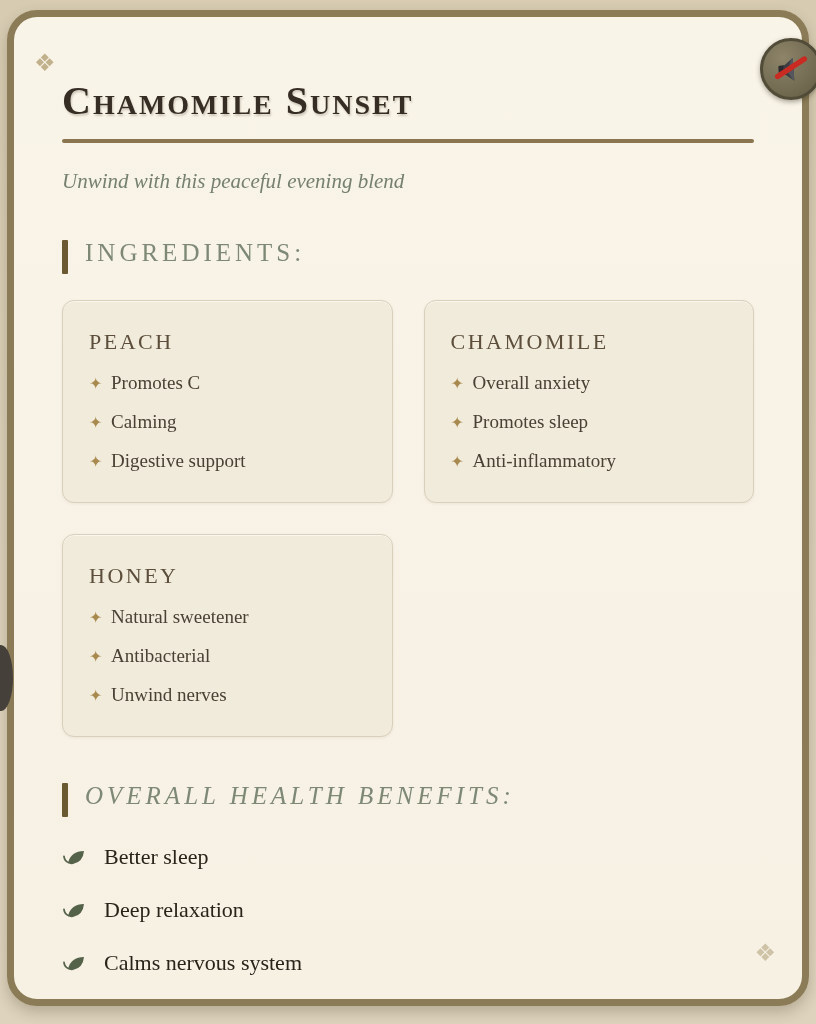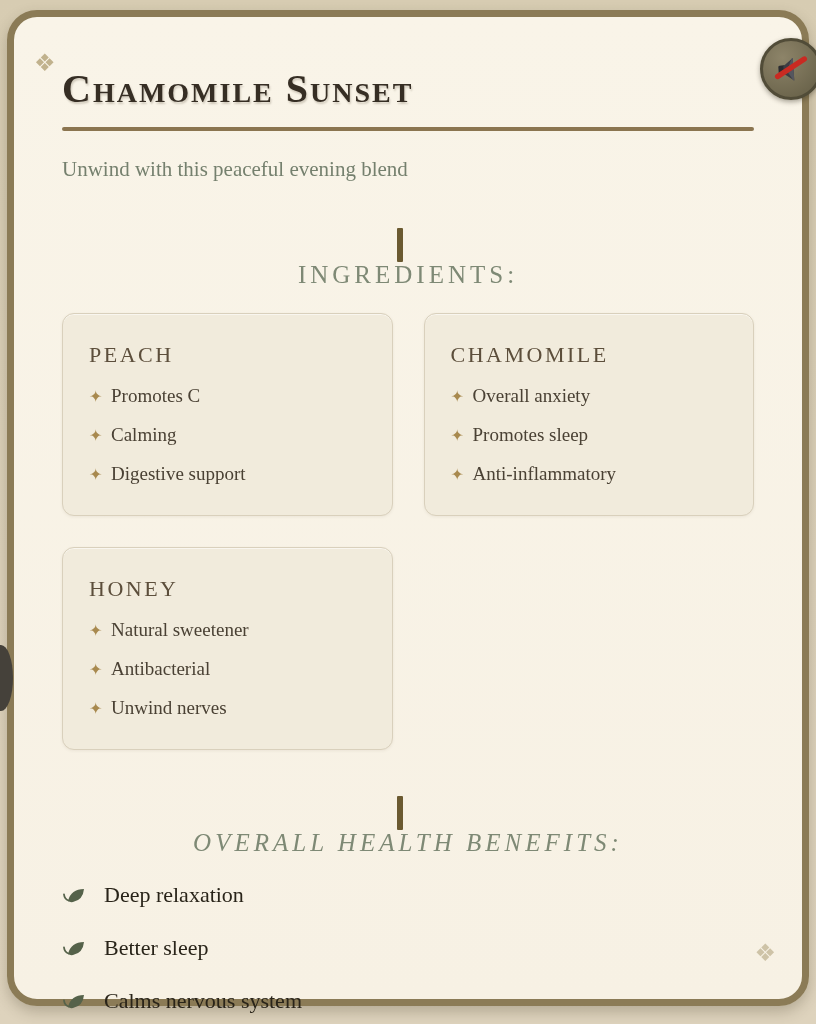--- a/index.html
+++ b/index.html
@@ -8,39 +8,39 @@
     background:linear-gradient(180deg,#d7ccb2 0%,#dcd1ba 55%,#ded3bd 100%);
     font-family:"Liberation Serif","DejaVu Serif",serif;
   }
   .card{
     position:absolute;left:7px;top:10px;width:802px;height:996px;box-sizing:border-box;
     border:7px solid #8b7b56;border-radius:30px;
     background:linear-gradient(180deg,#f9f4e8 0%,#f7f1e4 100%);
     box-shadow:0 6px 14px rgba(60,50,30,.25);
     z-index:1;
   }
-  .card-inner{position:relative;width:100%;height:100%;box-sizing:border-box;padding:24px 48px;}
+  .card-inner{position:relative;width:100%;height:100%;box-sizing:border-box;padding:36px 48px;}
   .ornament{position:absolute;font-size:24px;line-height:1;}
   .ornament.tl{left:20px;top:34px;color:#c1b28d;}
   .ornament.br{right:26px;bottom:34px;color:#cec3a7;}
   .mute-badge{
     position:absolute;left:746px;top:21px;width:62px;height:62px;border-radius:50%;
     background:radial-gradient(circle at 35% 30%,#8d8469,#6d664d 75%);
     border:3px solid #514c38;box-sizing:border-box;
     display:flex;align-items:center;justify-content:center;
     box-shadow:0 2px 5px rgba(40,35,20,.4);z-index:3;
   }
   .page-title{
     margin:26px 0 0;font-size:40px;font-weight:600;font-variant:small-caps;
     letter-spacing:2px;color:#362e24;line-height:1.1;
     text-shadow:1px 2px 2px rgba(60,45,25,.22);
   }
   .title-rule{border:none;height:4px;background:#8b7550;margin:16px 0 0;border-radius:2px;}
-  .subtitle{margin:26px 0 0;font-size:21px;color:#75806e;}
-  .section-heading{display:flex;align-items:center;margin-top:46px;flex-direction:column;}
+  .subtitle{margin:26px 0 0;font-style:italic;font-size:21px;color:#75806e;}
+  .section-heading{display:flex;align-items:flex-start;margin-top:46px;}
   .section-heading .bar{width:6px;height:34px;background:#6b5a31;margin-right:17px;border-radius:1px;}
   .section-heading .label{
     font-size:25px;letter-spacing:4px;color:#7e8975;font-variant:small-caps;
     text-transform:uppercase;line-height:1;
   }
   .ingredient-grid{
     display:grid;grid-template-columns:1fr 1fr;column-gap:28px;row-gap:28px;margin-top:26px;gap:31px;
   }
   .ingredient-card{
     background:#f1ebdc;border:1px solid #d9d0bc;border-radius:12px;
@@ -155,31 +155,31 @@
 
     <div class="benefit-list">
 
       <div class="benefit-row">
         <span class="leaf-wrap">
           <svg width="24" height="21" viewBox="0 0 24 21">
             <path d="M6 16 Q9 4 22 4 Q21 15 11 17 Q8 17.6 6 16 Z" fill="#55624a"></path>
             <path d="M6.5 15.5 Q2.5 14 2 9.5" fill="none" stroke="#55624a" stroke-width="1.8" stroke-linecap="round"></path>
           </svg>
         </span>
-        <span class="benefit-text">Deep relaxation</span>
+        <span class="benefit-text">Better sleep</span>
       </div>
 
       <div class="benefit-row">
         <span class="leaf-wrap">
           <svg width="24" height="21" viewBox="0 0 24 21">
             <path d="M6 16 Q9 4 22 4 Q21 15 11 17 Q8 17.6 6 16 Z" fill="#55624a"></path>
             <path d="M6.5 15.5 Q2.5 14 2 9.5" fill="none" stroke="#55624a" stroke-width="1.8" stroke-linecap="round"></path>
           </svg>
         </span>
-        <span class="benefit-text">Better sleep</span>
+        <span class="benefit-text">Deep relaxation</span>
       </div>
 
       <div class="benefit-row">
         <span class="leaf-wrap">
           <svg width="24" height="21" viewBox="0 0 24 21">
             <path d="M6 16 Q9 4 22 4 Q21 15 11 17 Q8 17.6 6 16 Z" fill="#55624a"></path>
             <path d="M6.5 15.5 Q2.5 14 2 9.5" fill="none" stroke="#55624a" stroke-width="1.8" stroke-linecap="round"></path>
           </svg>
         </span>
         <span class="benefit-text">Calms nervous system</span>

